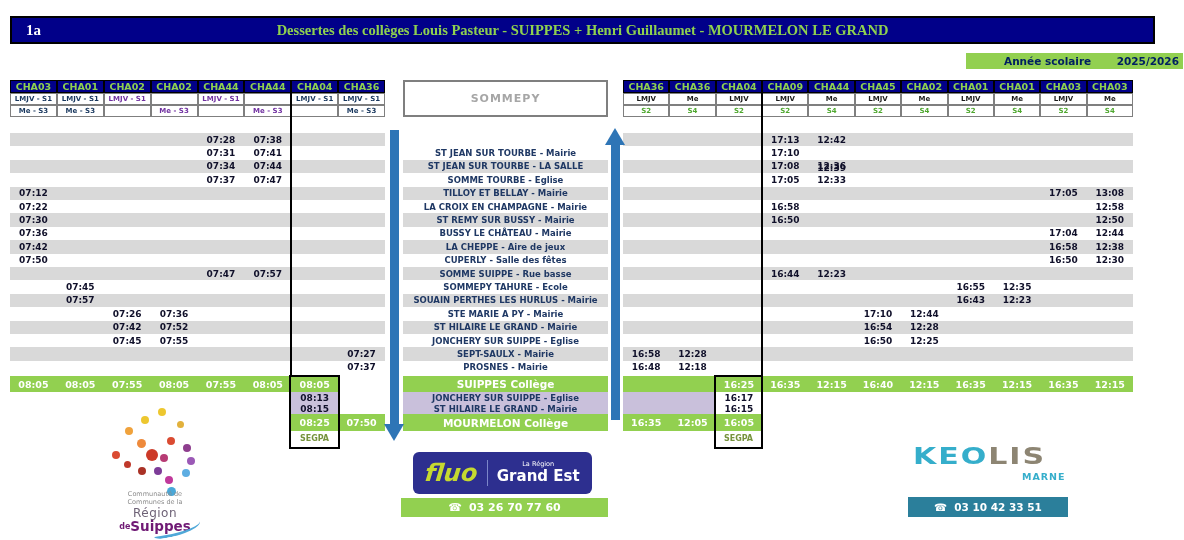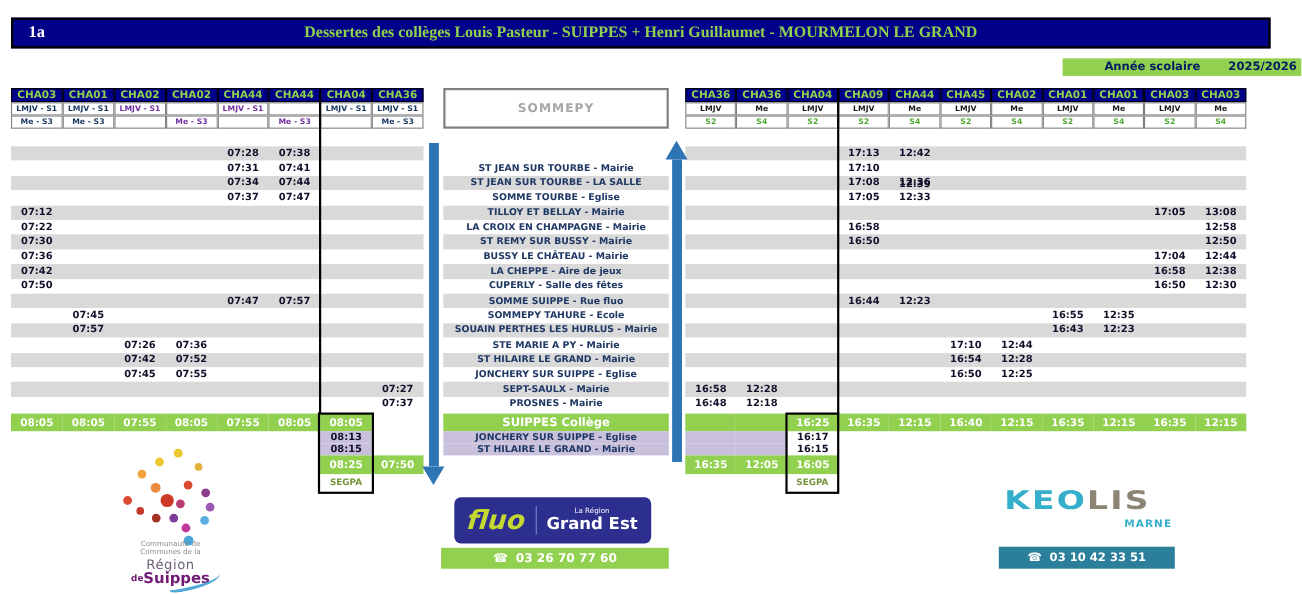--- a/index.html
+++ b/index.html
@@ -255,21 +255,21 @@
     <div class="t" style="position: absolute; left: 10px; top: 240.2px; width: 46.875px; height: 13.4px;">07:42</div>
     <div class="t" style="position: absolute; left: 1040.27px; top: 240.2px; width: 46.3636px; height: 13.4px;">16:58</div>
     <div class="t" style="position: absolute; left: 1086.64px; top: 240.2px; width: 46.3636px; height: 13.4px;">12:38</div>
     <div style="position: absolute; left: 10px; top: 253.6px; width: 375px; height: 13.4px; background: rgb(255, 255, 255);"></div>
     <div class="commune" style="position: absolute; left: 403px; top: 253.6px; width: 205px; height: 13.4px; background: rgb(255, 255, 255);">CUPERLY - Salle des fêtes</div>
     <div style="position: absolute; left: 623px; top: 253.6px; width: 510px; height: 13.4px; background: rgb(255, 255, 255);"></div>
     <div class="t" style="position: absolute; left: 10px; top: 253.6px; width: 46.875px; height: 13.4px;">07:50</div>
     <div class="t" style="position: absolute; left: 1040.27px; top: 253.6px; width: 46.3636px; height: 13.4px;">16:50</div>
     <div class="t" style="position: absolute; left: 1086.64px; top: 253.6px; width: 46.3636px; height: 13.4px;">12:30</div>
     <div style="position: absolute; left: 10px; top: 267px; width: 375px; height: 13.4px; background: rgb(217, 217, 217);"></div>
-    <div class="commune" style="position: absolute; left: 403px; top: 267px; width: 205px; height: 13.4px; background: rgb(217, 217, 217);">SOMME SUIPPE - Rue fluo</div>
+    <div class="commune" style="position: absolute; left: 403px; top: 267px; width: 205px; height: 13.4px; background: rgb(217, 217, 217);">SOMME SUIPPE - Rue basse</div>
     <div style="position: absolute; left: 623px; top: 267px; width: 510px; height: 13.4px; background: rgb(217, 217, 217);"></div>
     <div class="t" style="position: absolute; left: 197.5px; top: 267px; width: 46.875px; height: 13.4px;">07:47</div>
     <div class="t" style="position: absolute; left: 244.375px; top: 267px; width: 46.875px; height: 13.4px;">07:57</div>
     <div class="t" style="position: absolute; left: 762.091px; top: 267px; width: 46.3636px; height: 13.4px;">16:44</div>
     <div class="t" style="position: absolute; left: 808.454px; top: 267px; width: 46.3636px; height: 13.4px;">12:23</div>
     <div style="position: absolute; left: 10px; top: 280.4px; width: 375px; height: 13.4px; background: rgb(255, 255, 255);"></div>
     <div class="commune" style="position: absolute; left: 403px; top: 280.4px; width: 205px; height: 13.4px; background: rgb(255, 255, 255);">SOMMEPY TAHURE - Ecole</div>
     <div style="position: absolute; left: 623px; top: 280.4px; width: 510px; height: 13.4px; background: rgb(255, 255, 255);"></div>
     <div class="t" style="position: absolute; left: 56.875px; top: 280.4px; width: 46.875px; height: 13.4px;">07:45</div>
     <div class="t" style="position: absolute; left: 947.545px; top: 280.4px; width: 46.3636px; height: 13.4px;">16:55</div>
@@ -358,18 +358,19 @@
     <div style="position: absolute; left: 623px; top: 403px; width: 46.3636px; height: 11px; background: rgb(201, 192, 219);"></div>
     <div style="position: absolute; left: 669.364px; top: 403px; width: 46.3636px; height: 11px; background: rgb(201, 192, 219);"></div>
     <div class="commune" style="position: absolute; left: 403px; top: 403px; width: 205px; height: 11px; background: rgb(201, 192, 219);">ST HILAIRE LE GRAND - Mairie</div>
     <div class="t" style="position: absolute; left: 291.25px; top: 403px; width: 46.875px; height: 11px;">08:15</div>
     <div class="t" style="position: absolute; left: 715.727px; top: 403px; width: 46.3636px; height: 11px;">16:15</div>
     <div style="position: absolute; left: 291.25px; top: 414px; width: 46.875px; height: 17px; background: rgb(146, 208, 80);"></div>
     <div style="position: absolute; left: 338.125px; top: 414px; width: 46.875px; height: 17px; background: rgb(146, 208, 80);"></div>
     <div style="position: absolute; left: 623px; top: 414px; width: 46.3636px; height: 17px; background: rgb(146, 208, 80);"></div>
     <div style="position: absolute; left: 669.364px; top: 414px; width: 46.3636px; height: 17px; background: rgb(146, 208, 80);"></div>
     <div style="position: absolute; left: 715.727px; top: 414px; width: 46.3636px; height: 17px; background: rgb(146, 208, 80);"></div>
+    <div class="commune big" style="position: absolute; left: 403px; top: 414px; width: 205px; height: 17px; background: rgb(146, 208, 80);">MOURMELON Collège</div>
     <div class="t w" style="position: absolute; left: 291.25px; top: 414px; width: 46.875px; height: 17px;">08:25</div>
     <div class="t w" style="position: absolute; left: 338.125px; top: 414px; width: 46.875px; height: 17px;">07:50</div>
     <div class="t w" style="position: absolute; left: 623px; top: 414px; width: 46.3636px; height: 17px;">16:35</div>
     <div class="t w" style="position: absolute; left: 669.364px; top: 414px; width: 46.3636px; height: 17px;">12:05</div>
     <div class="t w" style="position: absolute; left: 715.727px; top: 414px; width: 46.3636px; height: 17px;">16:05</div>
   </div>
 
 </body></html>

